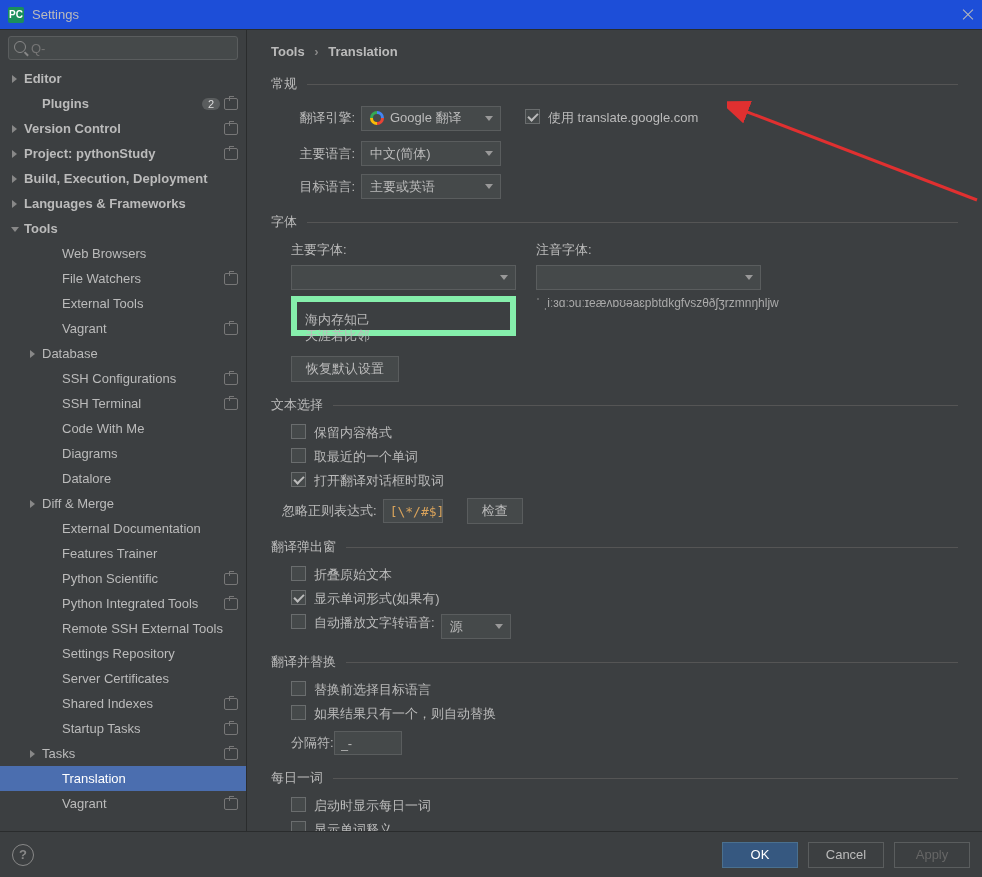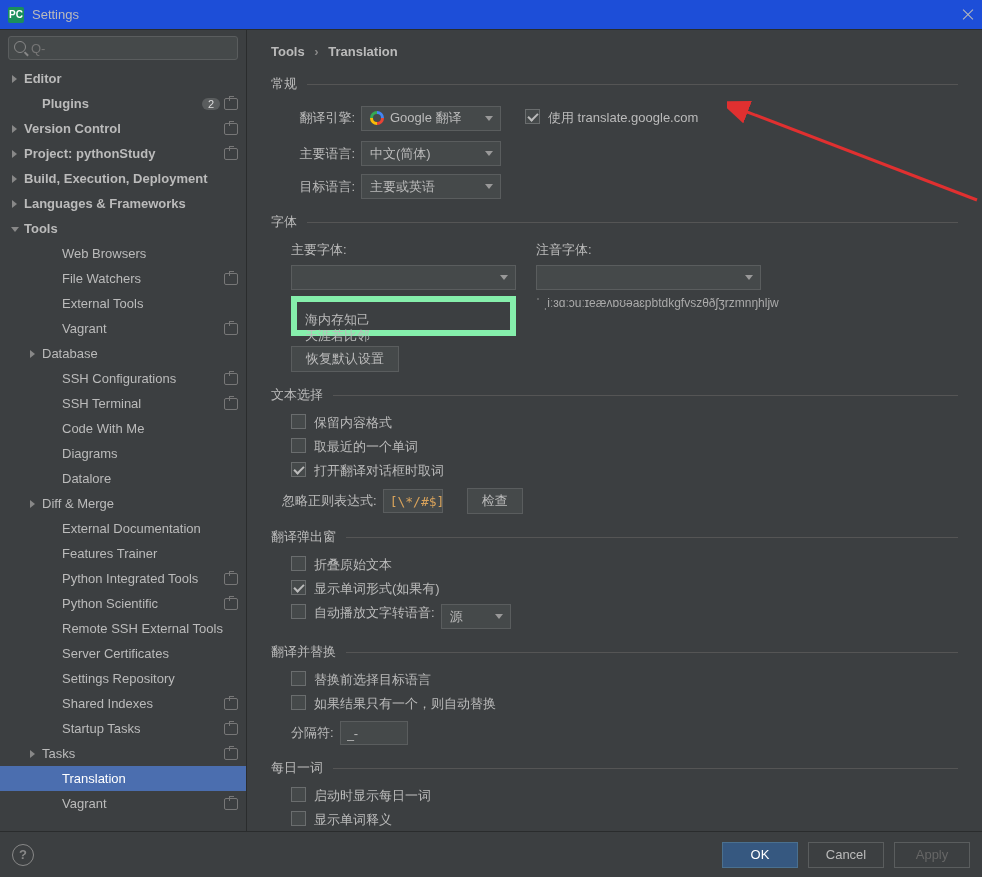--- a/index.html
+++ b/index.html
@@ -161,39 +161,39 @@
         <div class="tree-item pad2">
           <span class="arrow "></span>
           <span class="label">External Documentation</span>
         </div>
         <div class="tree-item pad2">
           <span class="arrow "></span>
           <span class="label">Features Trainer</span>
         </div>
         <div class="tree-item pad2">
           <span class="arrow "></span>
+          <span class="label">Python Scientific</span>
+          <span class="tag"></span>
+        </div>
+        <div class="tree-item pad2">
+          <span class="arrow "></span>
           <span class="label">Python Integrated Tools</span>
           <span class="tag"></span>
         </div>
         <div class="tree-item pad2">
           <span class="arrow "></span>
-          <span class="label">Python Scientific</span>
-          <span class="tag"></span>
-        </div>
-        <div class="tree-item pad2">
-          <span class="arrow "></span>
           <span class="label">Remote SSH External Tools</span>
         </div>
         <div class="tree-item pad2">
           <span class="arrow "></span>
+          <span class="label">Settings Repository</span>
+        </div>
+        <div class="tree-item pad2">
+          <span class="arrow "></span>
           <span class="label">Server Certificates</span>
-        </div>
-        <div class="tree-item pad2">
-          <span class="arrow "></span>
-          <span class="label">Settings Repository</span>
         </div>
         <div class="tree-item pad2">
           <span class="arrow "></span>
           <span class="label">Shared Indexes</span>
           <span class="tag"></span>
         </div>
         <div class="tree-item pad2">
           <span class="arrow "></span>
           <span class="label">Startup Tasks</span>
           <span class="tag"></span>
@@ -270,21 +270,21 @@
       <div class="font-col">
         <span>主要字体:</span>
         <div class="combo">
             <span></span>
             <span class="caret"></span>
           </div>
         <div class="preview">
             <div>海内存知己</div>
             <div>天涯若比邻</div>
           </div>
-        <div style="margin-top:4px"><span class="btn">恢复默认设置</span></div>
+        <div style="margin-top:14px"><span class="btn">恢复默认设置</span></div>
       </div>
       <div class="font-col">
         <span>注音字体:</span>
         <div class="combo">
             <span></span>
             <span class="caret"></span>
           </div>
         <div class="phonetic">ˈ ˌiːɜɑːɔuːɪeæʌɒʊəaɛpbtdkgfvszθðʃʒrzmnŋhljw</div>
       </div>
     </div>
@@ -338,21 +338,21 @@
       </div>
     <div class="chk">
         <span class="box"></span>
         <span>替换前选择目标语言</span>
       </div>
     <div class="chk">
         <span class="box"></span>
         <span>如果结果只有一个，则自动替换</span>
       </div>
     <div class="form-row" style="margin-left:20px">
-      <span style="margin-right:6px">分隔符:</span>
+      <span style="">分隔符:</span>
       <input class="txt-input" style="width: 68px;" value="_-">
     </div>
 
     <div class="section-title">
         <span>每日一词</span>
         <span class="line"></span>
       </div>
     <div class="chk">
         <span class="box"></span>
         <span>启动时显示每日一词</span>

